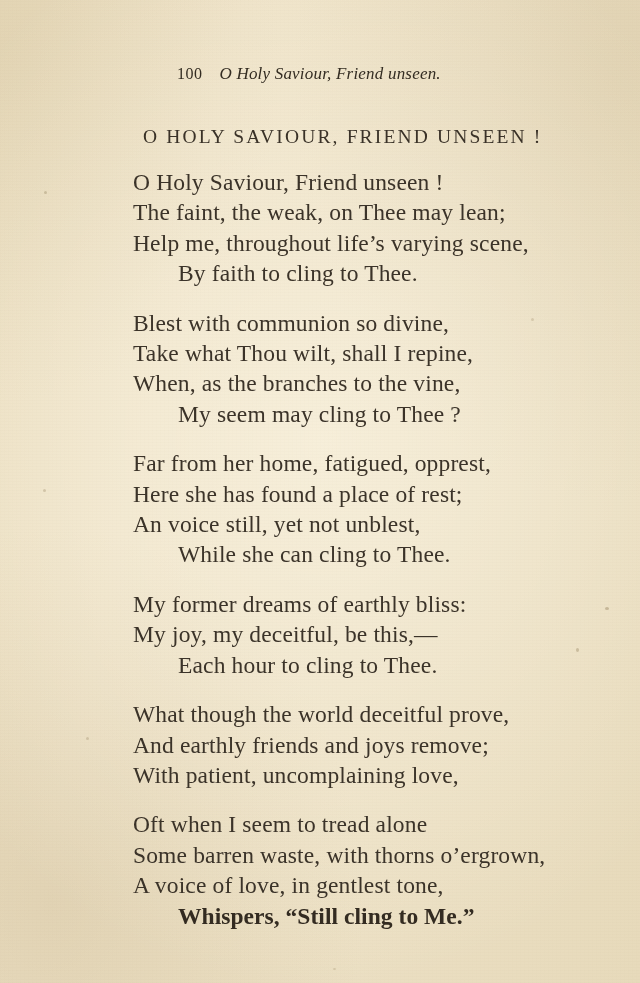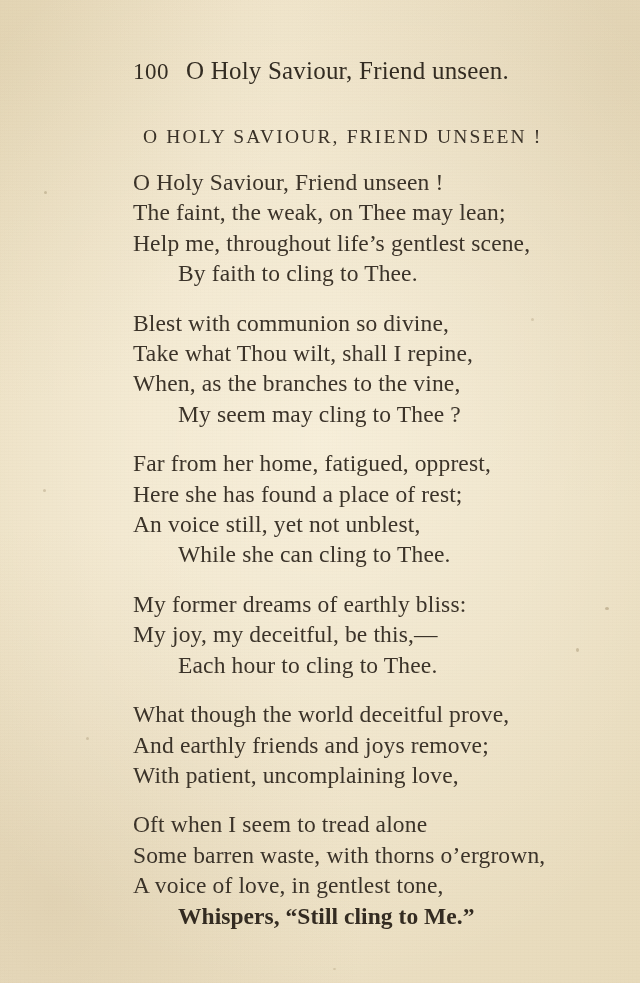--- a/index.html
+++ b/index.html
@@ -58,26 +58,28 @@
     left: 133px;
     top: 56px;
     white-space: nowrap;
     font-size: 25px;
     line-height: 30px;
     color: #332c22;
   }
   #page-number {
     font-style: normal;
     font-variant: small-caps;
-    font-size: 23px;
+    font-size: 16px;
     letter-spacing: 0.5px;
     margin-right: 17px;
+    margin-left: 44px;
   }
   #head-title {
-    font-size: 25px;
+    font-style: italic;
+    font-size: 17px;
     letter-spacing: 0.2px;
   }
 
   #poem-title {
     position: absolute;
     left: 143px;
     top: 126px;
     font-size: 19.5px;
     letter-spacing: 2.15px;
     white-space: nowrap;
@@ -129,21 +131,21 @@
     <div id="running-head">
       <span id="page-number">100</span><span id="head-title">O Holy Saviour, Friend unseen.</span>
     </div>
 
     <div id="poem-title">O HOLY SAVIOUR, FRIEND UNSEEN !</div>
 
     <div id="stanzas">
         <div class="stanza">
           <div class="line">O Holy Saviour, Friend unseen !</div>
           <div class="line">The faint, the weak, on Thee may lean;</div>
-          <div class="line">Help me, throughout life’s gentlest scene,</div>
+          <div class="line">Help me, throughout life’s varying scene,</div>
           <div class="line indent">By faith to cling to Thee.</div>
         </div>
         <div class="stanza">
           <div class="line">Blest with communion so divine,</div>
           <div class="line">Take what Thou wilt, shall I repine,</div>
           <div class="line">When, as the branches to the vine,</div>
           <div class="line indent">My seem may cling to Thee ?</div>
         </div>
         <div class="stanza">
           <div class="line">Far from her home, fatigued, opprest,</div>

